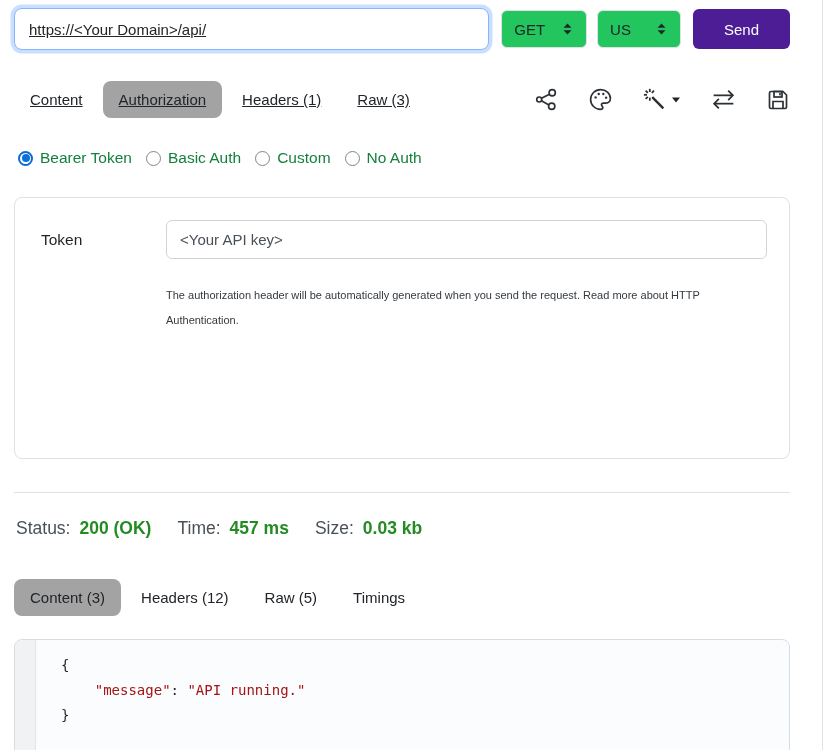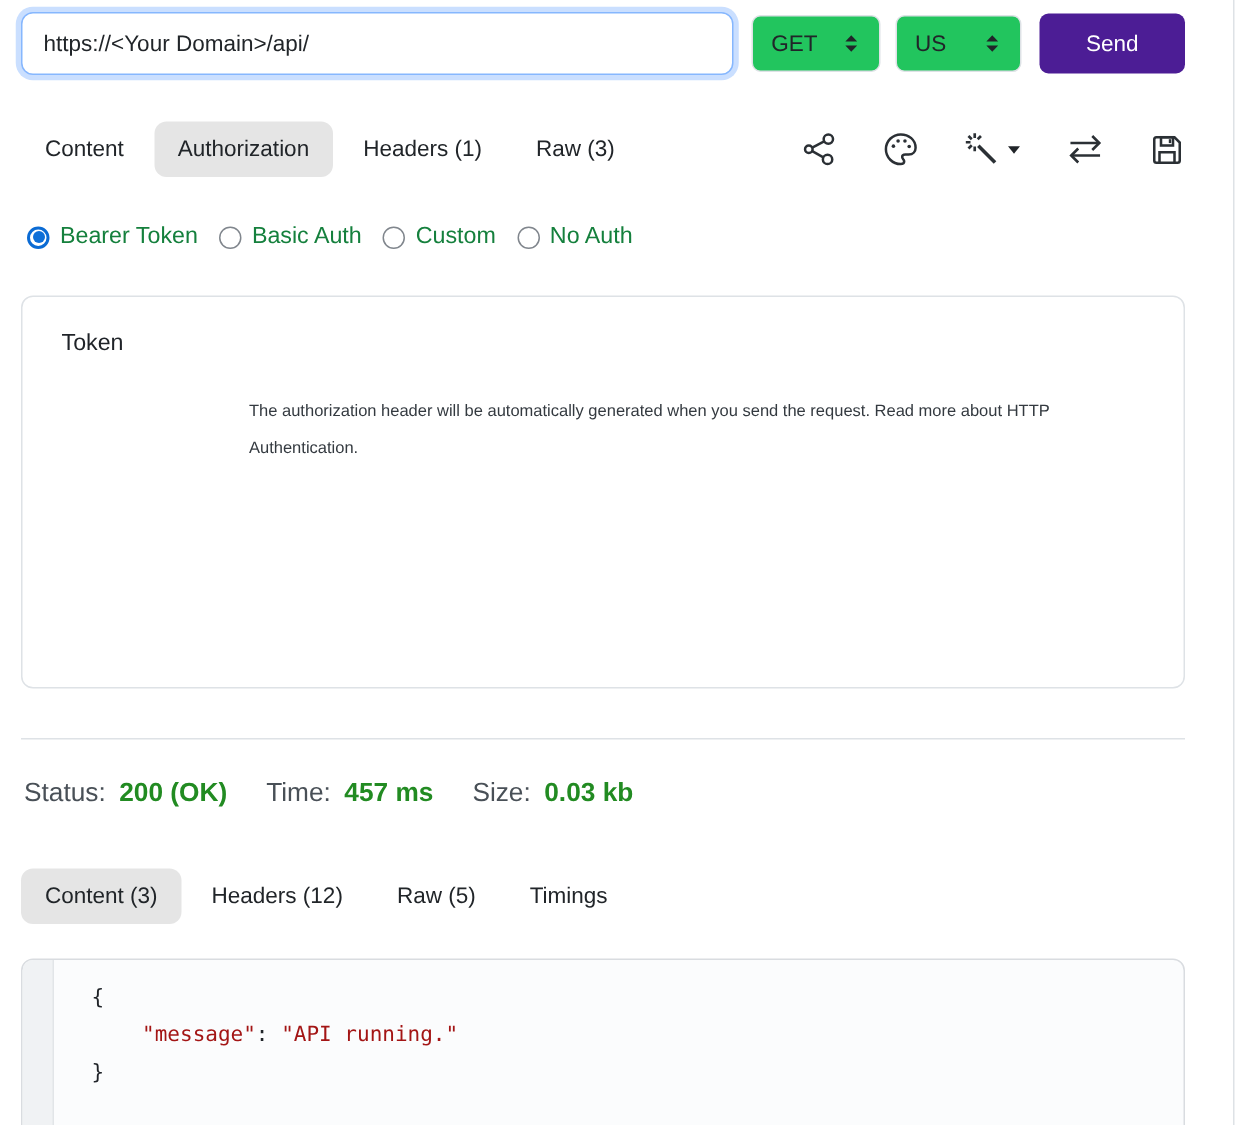--- a/index.html
+++ b/index.html
@@ -21,47 +21,48 @@
   .request-bar { display: flex; align-items: center; }
   .url-input {
     width: 484px; height: 42px;
     border: 1px solid #86b7fe; border-radius: 8px;
     box-shadow: 0 0 0 3.5px rgba(13,110,253,.22);
     outline: none;
     padding: 0 14px;
     font-family: "Liberation Sans", sans-serif;
     font-size: 15px; color: #212529;
     background: #fff;
+    text-decoration: underline;
   }
   .select-box {
     height: 38px; border: 1px solid #dee2e6; border-radius: 6px;
     background: #22c55e; display: flex; align-items: center;
     justify-content: space-between; padding: 0 12px;
     font-size: 15px; color: #212529; cursor: pointer;
   }
   .select-method { width: 87px; margin-left: 12px; }
   .select-region { width: 85px; margin-left: 10px; }
   .updown-icon { width: 13px; height: 14px; flex: 0 0 auto; margin-left: 8px; }
   .send-button {
     width: 99px; height: 40px; margin-left: 12px;
     background: #4c1d95; color: #fff;
     border: none; border-radius: 6px;
     font-family: "Liberation Sans", sans-serif;
     font-size: 15px; cursor: pointer;
   }
 
   
-  .tabs-row { display: flex; align-items: center; margin-top: 31px; }
+  .tabs-row { display: flex; align-items: center; margin-top: 31px; text-decoration: underline; }
   .tab {
     padding: 10px 16px; border-radius: 8px;
     font-size: 15px; color: #212529; cursor: pointer;
     white-space: nowrap;
   }
   .tab + .tab { margin-left: 4px; }
-  .tab.active { background: #e5e5e5; }
+  .tab.active { background: #a3a3a3; }
   .toolbar-icons { margin-left: auto; display: flex; align-items: center; gap: 29px; }
   .icon-btn { display: flex; align-items: center; color: #2b3035; cursor: pointer; }
   .icon-btn svg { display: block; }
   .caret-down { margin-left: 4px; }
 
   
   .auth-options { display: flex; align-items: center; margin-top: 31px; padding-left: 4px; }
   .auth-option { display: flex; align-items: center; margin-right: 14px; cursor: pointer; }
   .radio {
     width: 15px; height: 15px; border-radius: 50%;
@@ -222,20 +223,21 @@
     </div>
     <div class="auth-option">
       <span class="radio"></span>
       <span class="option-label">No Auth</span>
     </div>
   </div>
 
   <div class="token-panel">
     <div class="token-row">
       <span class="token-label">Token</span>
+      <input class="token-input" type="text" placeholder="&lt;Your API key&gt;" style="">
     </div>
     <p class="token-help">The authorization header will be automatically generated when you send the request. Read more about HTTP Authentication.</p>
   </div>
 
   <hr class="section-divider">
 
   <div class="status-bar">
     <div class="status-group">
       <span class="status-label">Status:</span>
       <span class="status-value">200 (OK)</span>

